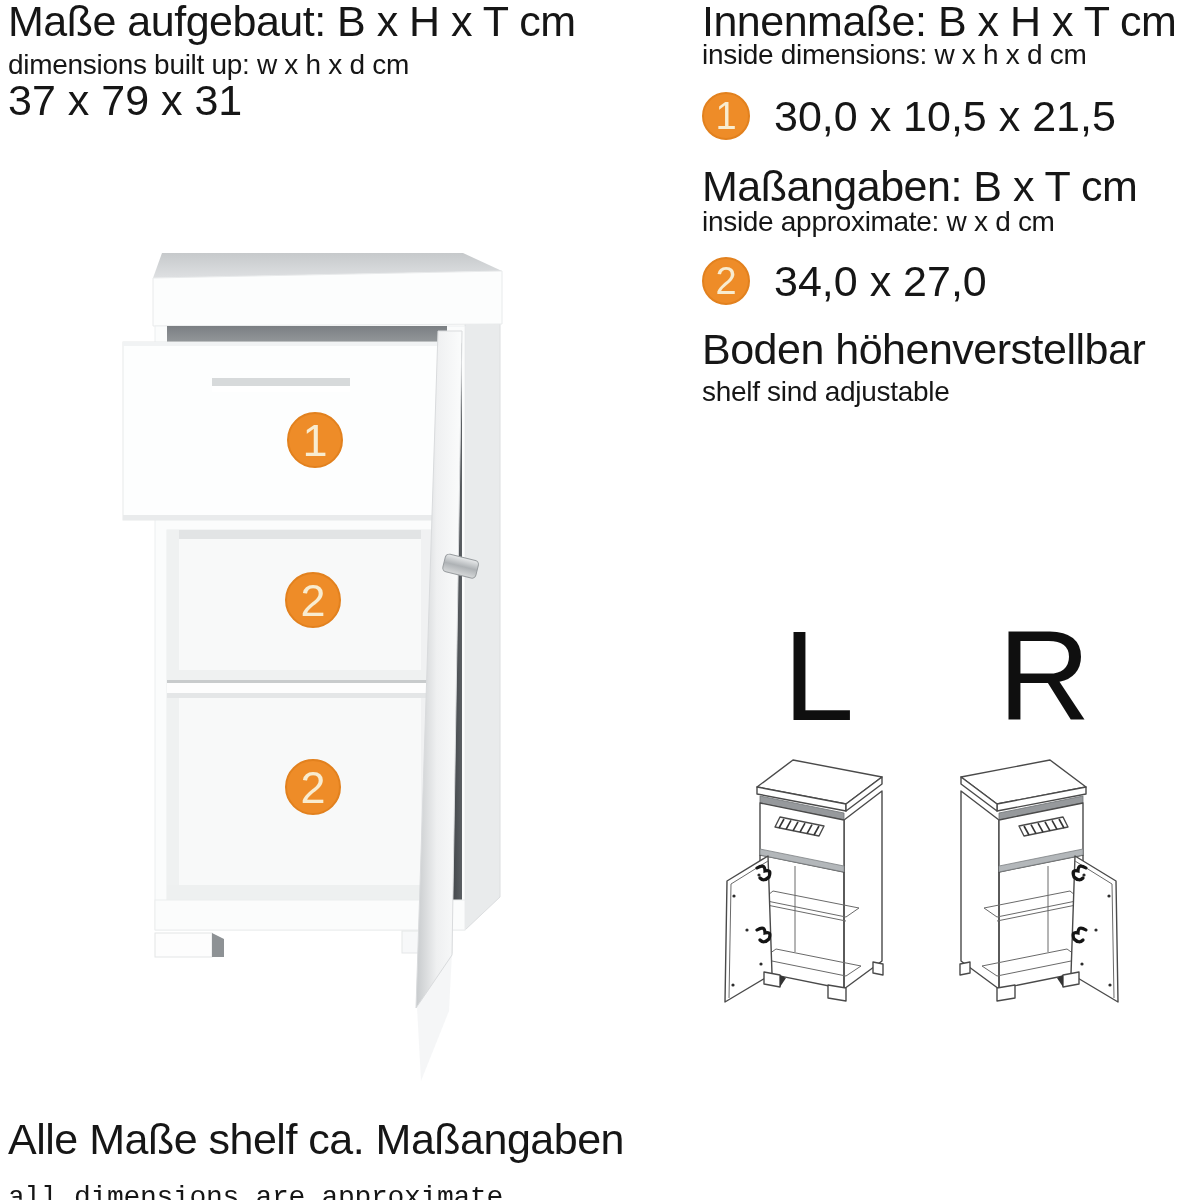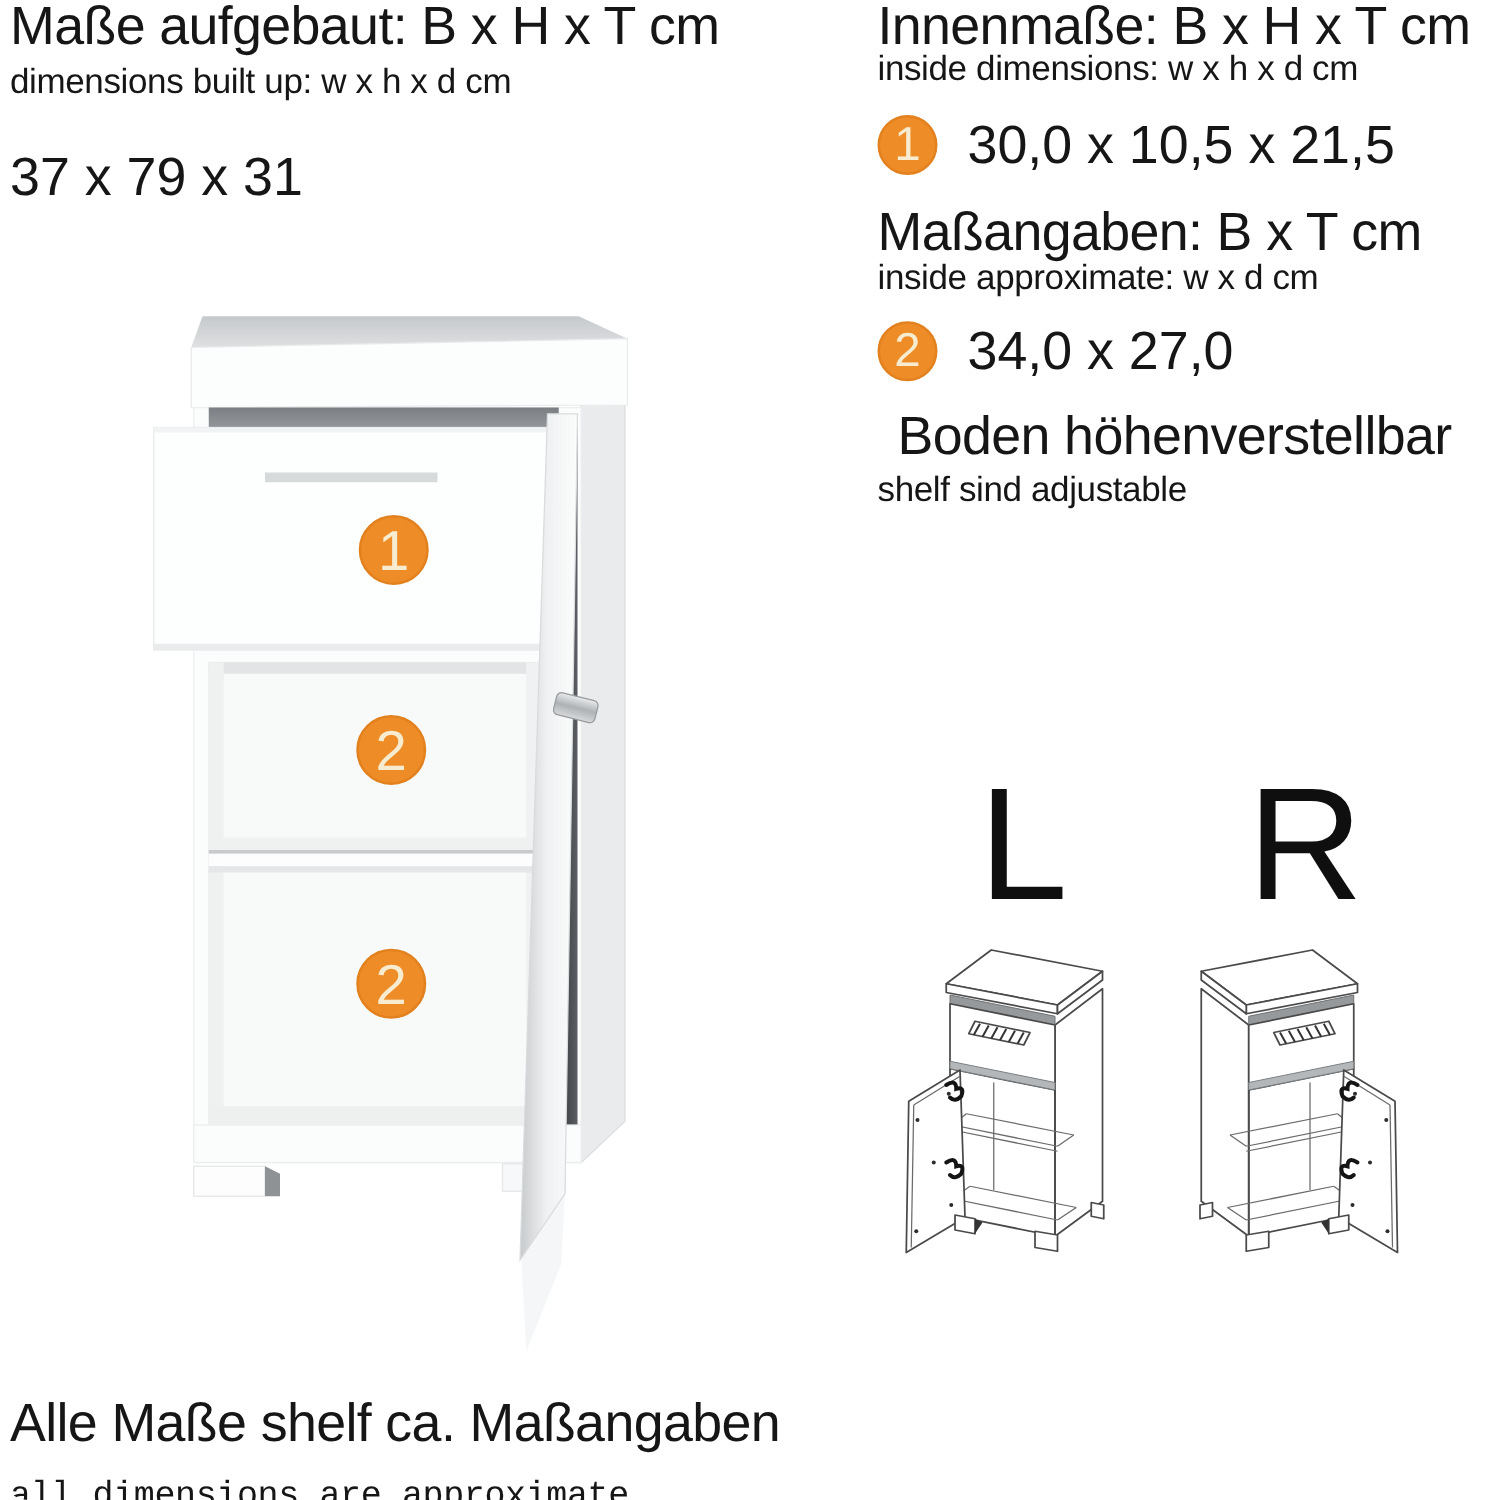--- a/index.html
+++ b/index.html
@@ -19,42 +19,42 @@
   .lineart{stroke:#4a4a4a;stroke-width:1.4;fill:#ffffff;stroke-linejoin:round;}
 </style>
 </head>
 <body>
 
 <div class="page">
 
   <div class="abs" style="left:8px;top:0px;">
     <div class="t-big">Maße aufgebaut: B x H x T cm</div>
     <div class="t-sub" style="margin-top:8px;">dimensions built up: w x h x d cm</div>
-    <div class="t-val" style="margin-top:42px;">37 x 79 x 31</div>
+    <div class="t-val" style="">37 x 79 x 31</div>
   </div>
 
   <div class="abs" style="left:702px;top:0px;width:496px;">
 
     <div class="t-big" style="position:absolute;left:0;top:0;">Innenmaße: B x H x T cm</div>
     <div class="t-sub" style="position:absolute;left:0;top:41px;">inside dimensions: w x h x d cm</div>
 
     <div class="dim-row" style="position:absolute;left:0;top:92px;">
       <span class="badge">1</span>
       <span class="t-val">30,0 x 10,5 x 21,5</span>
     </div>
 
     <div class="t-big" style="position:absolute;left:0;top:165px;">Maßangaben: B x T cm</div>
     <div class="t-sub" style="position:absolute;left:0;top:208px;">inside approximate: w x d cm</div>
 
     <div class="dim-row" style="position:absolute;left:0;top:257px;">
       <span class="badge">2</span>
       <span class="t-val">34,0 x 27,0</span>
     </div>
 
-    <div class="t-big" style="position:absolute;left:16px;top:328px;">Boden höhenverstellbar</div>
+    <div class="t-big" style="position:absolute;left:0;top:328px;">Boden höhenverstellbar</div>
     <div class="t-sub" style="position:absolute;left:0;top:378px;">shelf sind adjustable</div>
   </div>
 
   <svg class="abs" style="left:50px;top:245px;" width="480" height="840" viewBox="0 0 480 840">
     <defs>
       <linearGradient id="gTop" x1="0" y1="0" x2="0" y2="1">
         <stop offset="0" stop-color="#c6c9cb"></stop>
           <stop offset="1" stop-color="#dee0e2"></stop>
       </linearGradient>
       <linearGradient id="gSlot" x1="0" y1="0" x2="0" y2="1">

